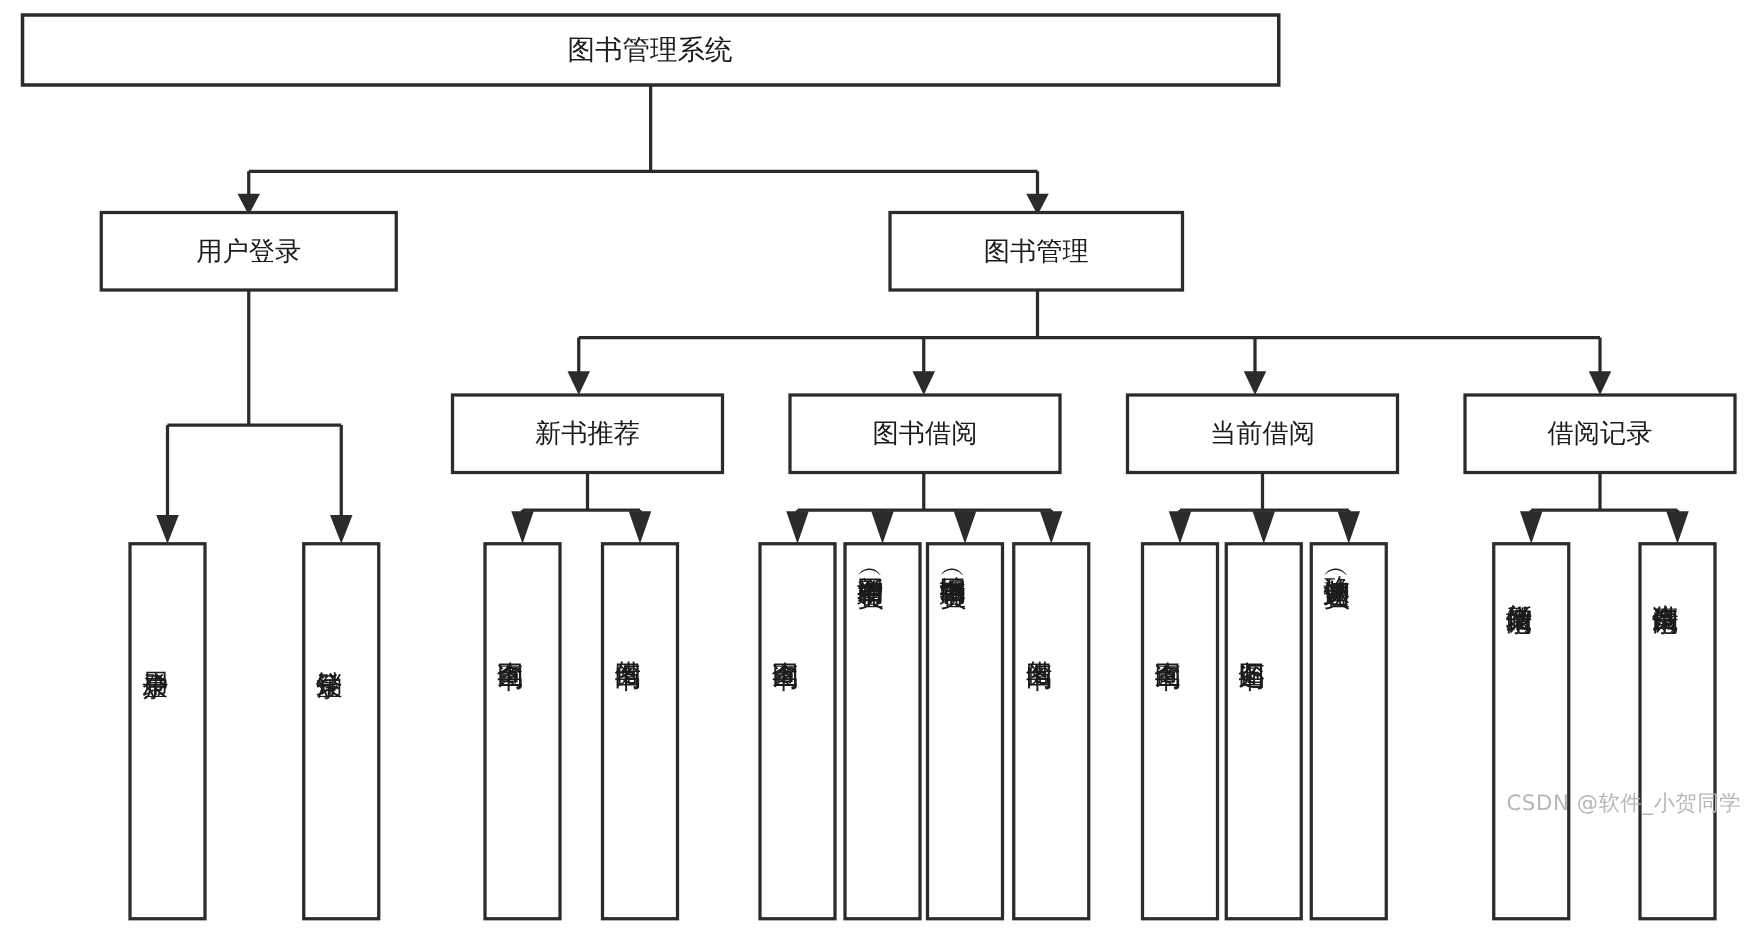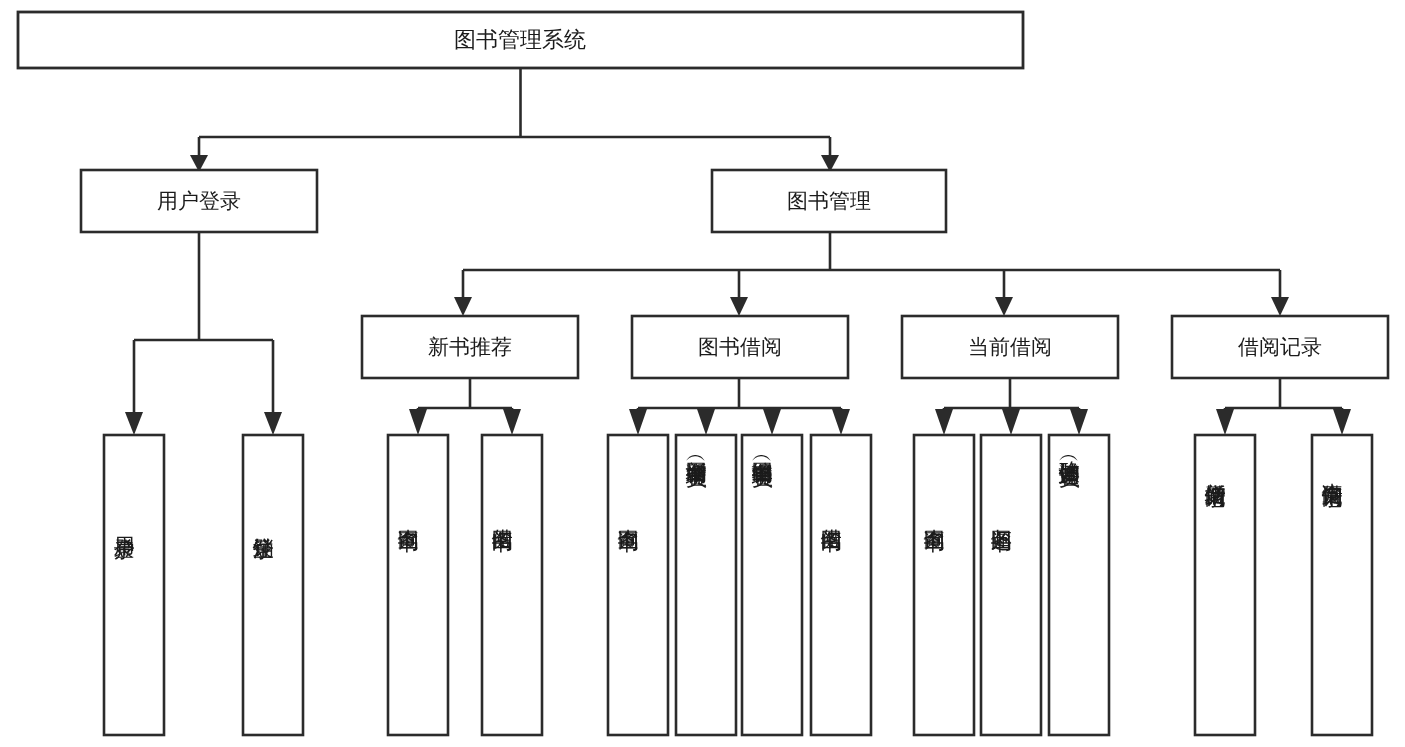--- a/index.html
+++ b/index.html
@@ -213,14 +213,15 @@
   <div class="vlabel" style="left:751px; top:444px;">编辑图书（管理员）</div>
   <div class="vlabel" style="left:820px; top:512px;">借阅图书</div>
 
   <div class="vlabel" style="left:923px; top:512px;">查询图书</div>
   <div class="vlabel" style="left:990px; top:512px;">归还图书</div>
   <div class="vlabel" style="left:1058px; top:444px;">确认归还（管理员）</div>
 
   <div class="vlabel" style="left:1204px; top:466px;">新增借阅记录</div>
   <div class="vlabel" style="left:1321px; top:466px;">查询借阅记录</div>
 
+  <div class="watermark">CSDN @软件_小贺同学</div>
 
 </div>
 
 </body></html>

